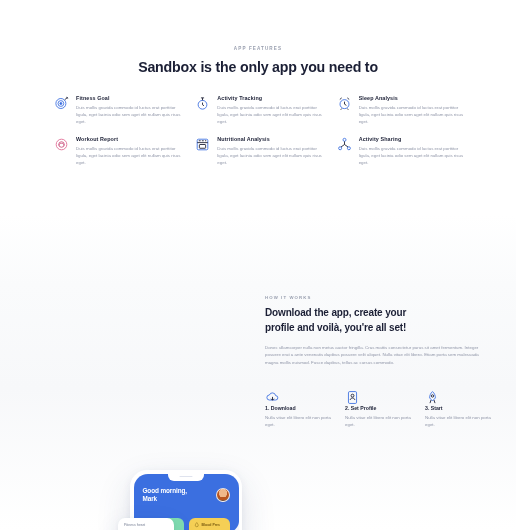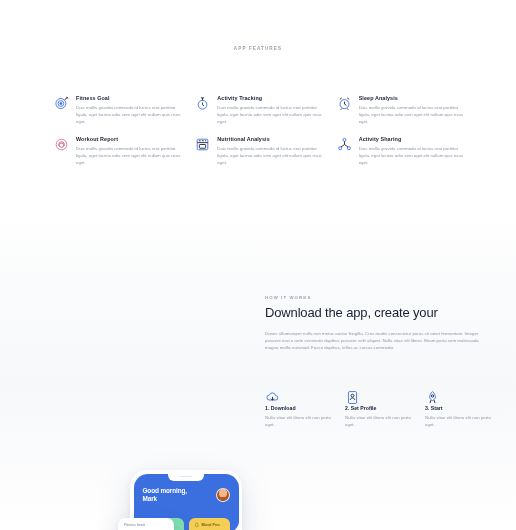--- a/index.html
+++ b/index.html
@@ -36,21 +36,21 @@
   
   .how-section {
     position: absolute; left: 0; top: 215px; width: 516px; height: 315px;
     background: linear-gradient(180deg,#ffffff 0%, #fafbfc 22%, #f7f8fa 55%, #ffffff 100%);
   }
   .how-text { position: absolute; left: 265px; top: 80px; width: 225px; }
   .how-eyebrow {
     font-size: 4.3px; letter-spacing: 1.1px; color: #9aa0b0;
     font-weight: 700; text-transform: uppercase; margin-bottom: 6px;
   }
-  .how-title { font-size: 13px; line-height: 14.5px; font-weight: 400; color: #1b1f35; letter-spacing: -0.15px; }
+  .how-title { font-size: 10px; line-height: 14.5px; font-weight: 700; color: #1b1f35; letter-spacing: -0.15px; }
   .how-desc { font-size: 4.4px; line-height: 7.4px; color: #9096a8; margin-top: 9px; }
   .steps { position: absolute; left: 265px; top: 175px; width: 232px; display: grid; grid-template-columns: 1fr 1fr 1fr; column-gap: 8px; }
   .step-icon { width: 15px; height: 15px; margin-bottom: 5px; }
   .step-icon svg { width: 15px; height: 15px; display: block; }
   .step-title { font-size: 5.2px; font-weight: 700; color: #1b1f35; margin-bottom: 3px; }
   .step-desc { font-size: 4.4px; line-height: 7px; color: #9096a8; }
 
   
   .phone-wrap { position: absolute; left: 118px; top: 255px; width: 132px; height: 238px; }
   .phone {
@@ -93,21 +93,21 @@
   .heart-label { font-size: 3.4px; font-weight: 600; color: #9aa0b0; }
 </style>
 </head>
 <body>
 
 <div class="page">
 
   <section class="features-section">
     <div class="eyebrow">APP FEATURES</div>
     <h1 class="section-title">
-      <br>
+      <span>Sandbox is the only app you need to</span><br>
     </h1>
 
     <div class="features-grid">
 
       <div class="feature">
         <span class="feature-icon">
           <svg viewBox="0 0 24 24" fill="none" stroke="#3b6fe0" stroke-width="1.4">
             <circle cx="11" cy="12" r="8"></circle>
               <circle cx="11" cy="12" r="4.6"></circle>
               <circle cx="11" cy="12" r="1.6" fill="#3b6fe0"></circle>
@@ -199,20 +199,21 @@
 
     </div>
   </section>
 
   <section class="how-section">
 
     <div class="how-text">
       <div class="how-eyebrow">HOW IT WORKS</div>
       <h2 class="how-title">
         <span>Download the app, create your</span><br>
+        <span>profile and voilà, you're all set!</span>
       </h2>
       <p class="how-desc">Donec ullamcorper nulla non metus auctor fringilla. Cras mattis consectetur purus sit amet fermentum. Integer posuere erat a ante venenatis dapibus posuere velit aliquet. Nulla vitae elit libero. Etiam porta sem malesuada magna mollis euismod. Fusce dapibus, tellus ac cursus commodo.</p>
     </div>
 
     <div class="steps">
       <div>
         <span class="step-icon">
           <svg viewBox="0 0 24 24" fill="none" stroke="#3b6fe0" stroke-width="1.4">
             <path d="M7 16 a4 4 0 0 1 0-8 a5.2 5.2 0 0 1 10 1 a3.5 3.5 0 0 1 0 7 H7z"></path>
             <path d="M12 11 v5 M9.8 14 L12 16.4 L14.2 14" stroke="#1b1f35"></path>

